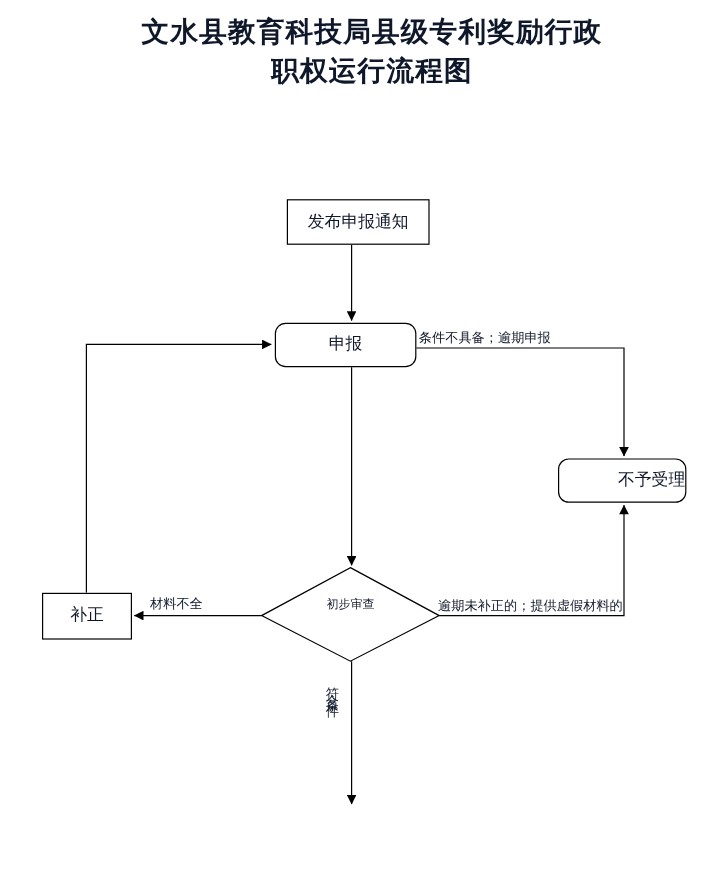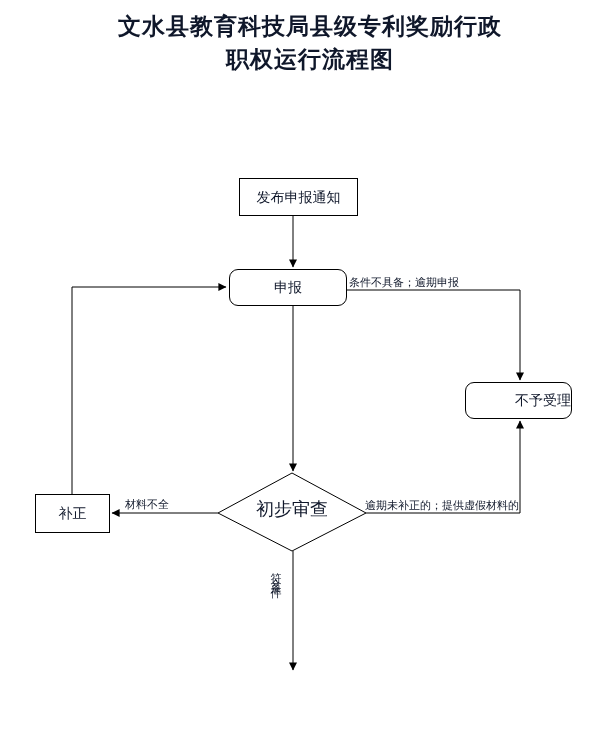--- a/index.html
+++ b/index.html
@@ -23,28 +23,28 @@
   svg.wires{position:absolute;left:0;top:0;width:600px;height:743px;}
   
   .node{
     position:absolute;
     border:1px solid #000;background:#fff;
     display:flex;align-items:center;justify-content:center;
     font-size:14px;line-height:21px;text-align:center;
     box-sizing:border-box;
   }
   .rounded{border-radius:9px;}
-  #node-publish  {left:239px;top:178px;width:119px;height:38px;}
+  #node-publish  {left:239px;top:166px;width:119px;height:38px;}
   #node-apply    {left:229px;top:269px;width:118px;height:37px;}
   #node-reject   {left:465px;top:382px;width:107px;height:37px;justify-content:flex-end;}
   #node-correct  {left:35px; top:494px;width:75px; height:39px;}
   #node-decision {left:239px;top:673px;width:117px;height:45px;flex-direction:column;}
   #node-review-label{
     position:absolute;left:218px;top:497px;width:148px;
-    text-align:center;font-size:18px;
+    text-align:center;font-size:10px;
   }
   
   .edge-label{
     position:absolute;
     font-size:11px;line-height:13px;white-space:nowrap;
   }
   #label-conditions    {left:349px;top:276px;}
   #label-overdue       {left:365px;top:499px;}
   #label-incomplete    {left:125px;top:498px;}
   #label-qualified{

